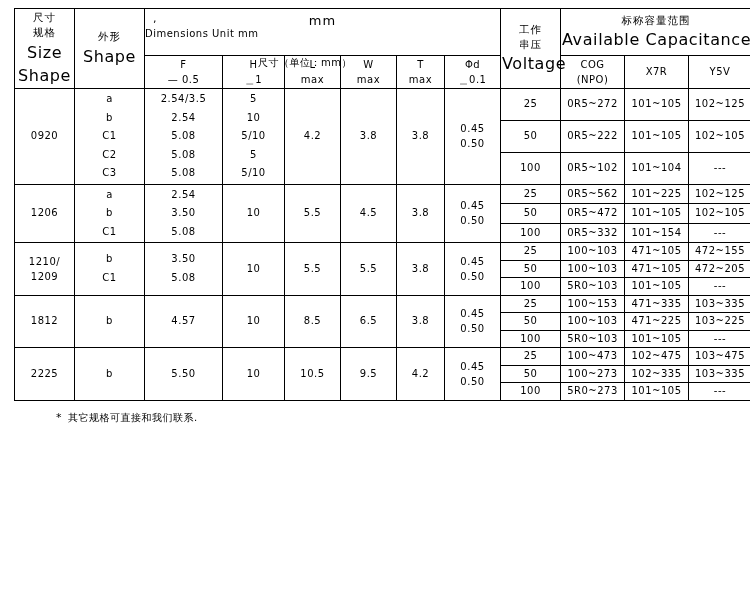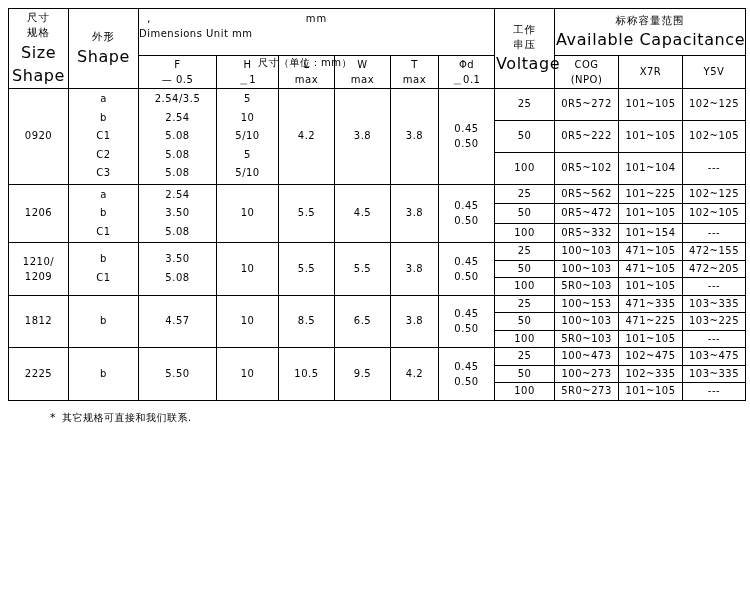--- a/index.html
+++ b/index.html
@@ -12,21 +12,21 @@
     height: 613px;
     font-family: "DejaVu Sans", sans-serif;
     color: #000000;
     overflow: hidden;
   }
   .sheet {
     position: relative;
     width: 636px;
     height: 613px;
     box-sizing: border-box;
-    padding: 8px 6px 0 8px;
+    padding: 8px 6px 0 14px;
   }
   table.spec {
     border-collapse: collapse;
     width: 737px;
     margin: 0 auto;
     table-layout: fixed;
   }
   table.spec td, table.spec th {
     border: 1px solid #000000;
     text-align: center;
@@ -64,21 +64,21 @@
     white-space: nowrap;
   }
   .dims-top {
     position: relative;
     height: 44px;
   }
   .dims-top .mm {
     position: absolute;
     left: 0; right: 0;
     top: 3px;
-    font-size: 10px;
+    font-size: 13px;
     letter-spacing: 1px;
   }
   .dims-top .dimline {
     position: absolute;
     left: 0; right: 0;
     top: 18px;
     text-align: left;
     font-size: 10px;
     letter-spacing: 0.5px;
   }

